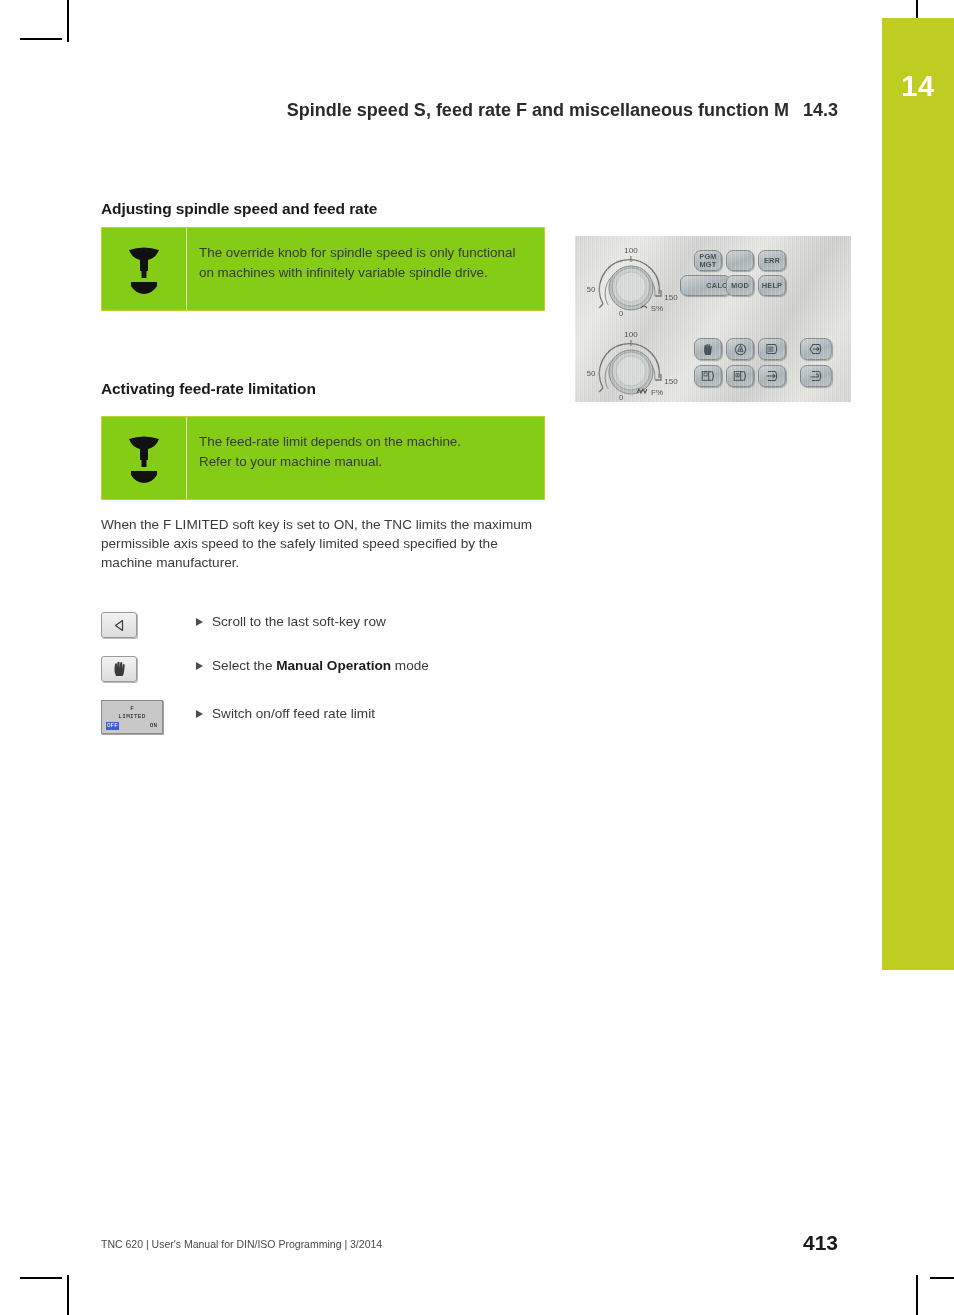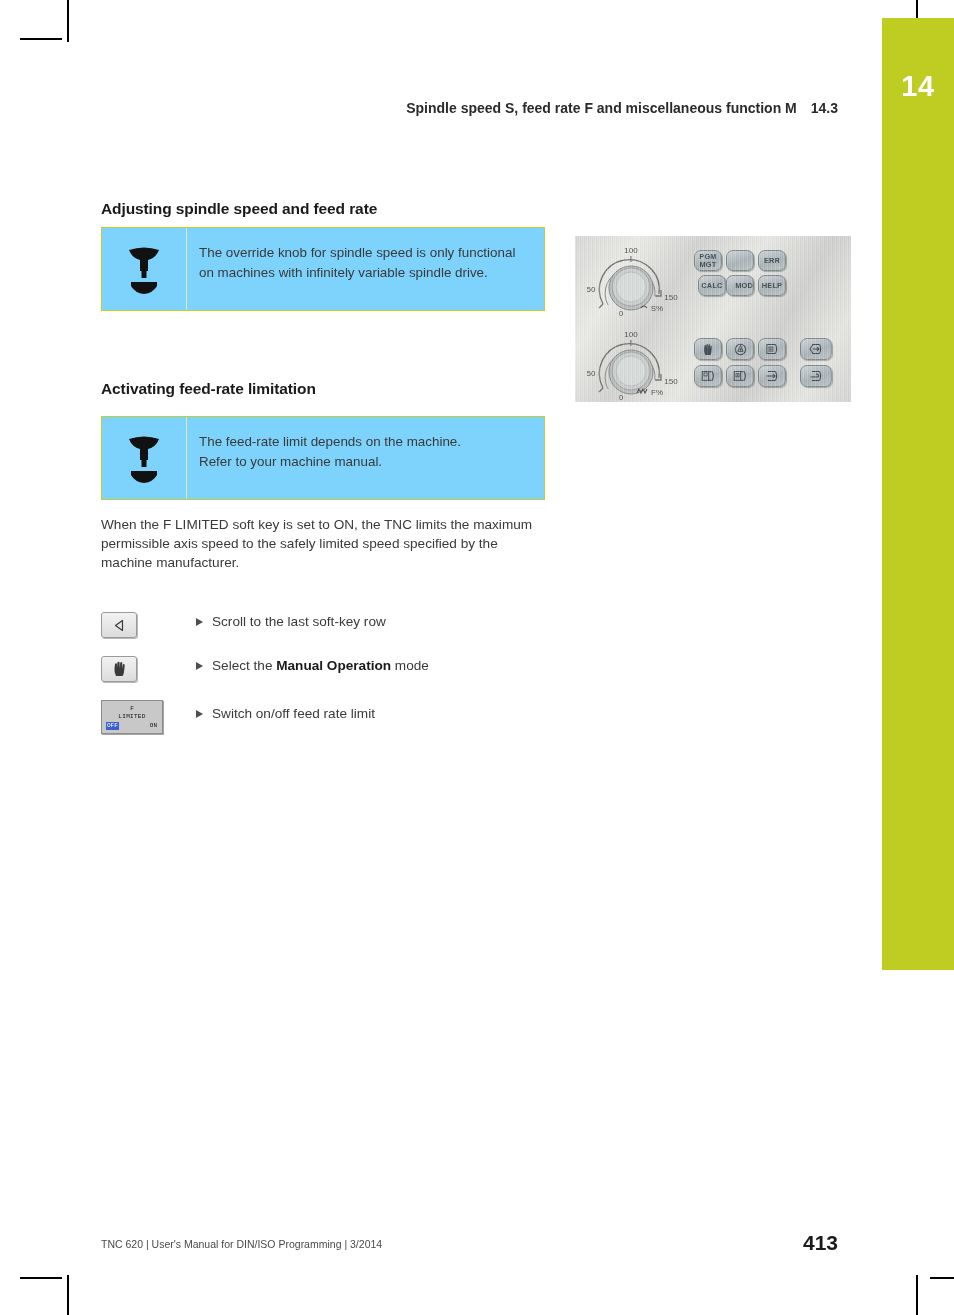--- a/index.html
+++ b/index.html
@@ -21,40 +21,40 @@
     background:#bfcc22;
   }
   .chapter-tab .num{
     position:absolute;top:52px;left:0;right:0;text-align:center;
     color:#ffffff;font-size:29px;font-weight:bold;letter-spacing:0.5px;
   }
 
   
   .running-head{
     position:absolute;left:0;top:100px;width:838px;
-    text-align:right;font-size:14px;font-weight:bold;color:#2b2b2b;
+    text-align:right;font-size:18px;font-weight:bold;color:#2b2b2b;
   }
   .running-head .sec{display:inline-block;margin-left:14px;}
 
   
   .col-left{position:absolute;left:101px;top:200px;width:444px;}
   .col-right{position:absolute;left:575px;top:236px;width:248px;}
 
   h2.sec-head{
     font-size:15.5px;font-weight:bold;margin:0 0 7px 0;color:#1a1a1a;
     letter-spacing:-0.1px;
   }
   p.body{
     font-size:13.6px;line-height:19px;margin:0 0 10px 0;color:#3a3a3a;
   }
 
   
   .note{
     position:relative;border:1px solid #c3cf2a;box-sizing:border-box;
-    display:flex;margin:9px 0 0 0;background:#7dd3fc;
+    display:flex;margin:9px 0 0 0;background:#84cc16;
   }
   .note .icon-cell{
     width:84px;flex:none;border-right:1px solid #e2e8b4;
     display:flex;align-items:flex-start;justify-content:center;
     padding-top:17px;
   }
   .note .txt-cell{padding:15px 14px 16px 12px;}
   .note .txt-cell div{
     font-size:13.4px;line-height:20px;color:#3a3a3a;
   }
@@ -265,24 +265,24 @@
       </svg>
 
       <div class="pkey" style="left:119px;top:14px;width:26px;height:19px;">
           <span>PGM<br>MGT</span>
         </div>
       <div class="pkey" style="left:151px;top:14px;width:26px;height:19px;"></div>
       <div class="pkey" style="left:183px;top:14px;width:26px;height:19px;">
           <span>ERR</span>
         </div>
 
-      <div class="pkey" style="left:123px;top:39px;width:26px;height:19px;">
+      <div class="pkey" style="left:105px;top:39px;width:26px;height:19px;padding-left:23px;">
           <span>CALC</span>
         </div>
-      <div class="pkey" style="left:151px;top:39px;width:26px;height:19px;justify-content:flex-end;">
+      <div class="pkey" style="left:151px;top:39px;width:26px;height:19px;">
           <span>MOD</span>
         </div>
       <div class="pkey" style="left:183px;top:39px;width:26px;height:19px;">
           <span>HELP</span>
         </div>
 
       <div class="pkey" style="left:119px;top:102px;width:26px;height:20px;">
         <svg width="10" height="13" viewBox="0 0 13 16">
           <path d="M3 15 Q1 11 1.5 7 L2 3.5 Q2.2 2 3.2 2.2 Q4 2.4 4 3.6 L4.1 7
                    L4.4 2 Q4.5 0.6 5.6 0.7 Q6.6 0.8 6.6 2 L6.7 7

